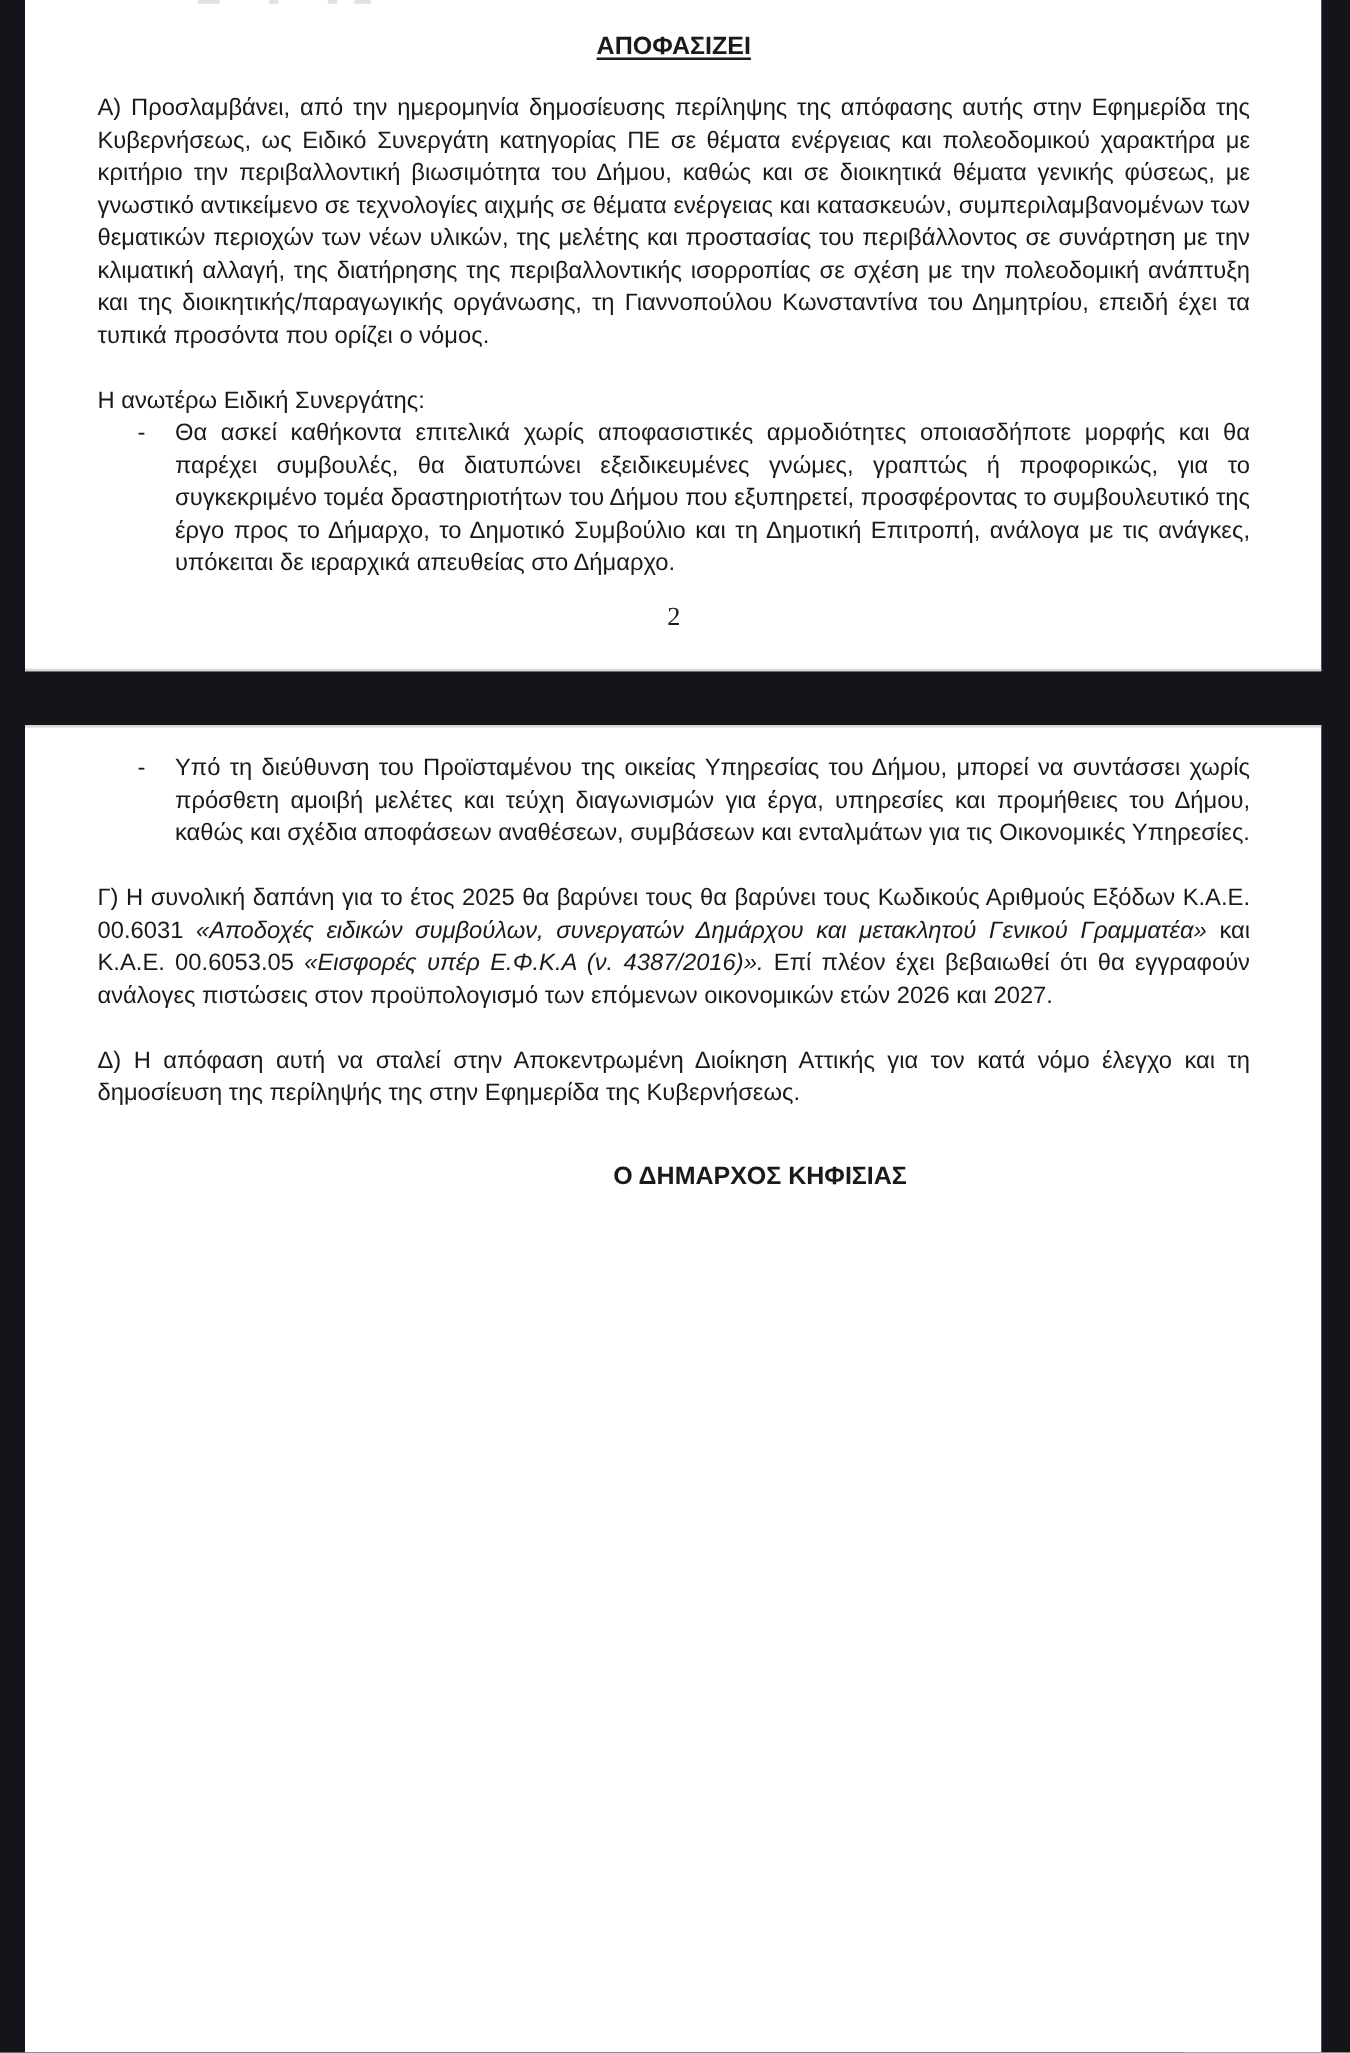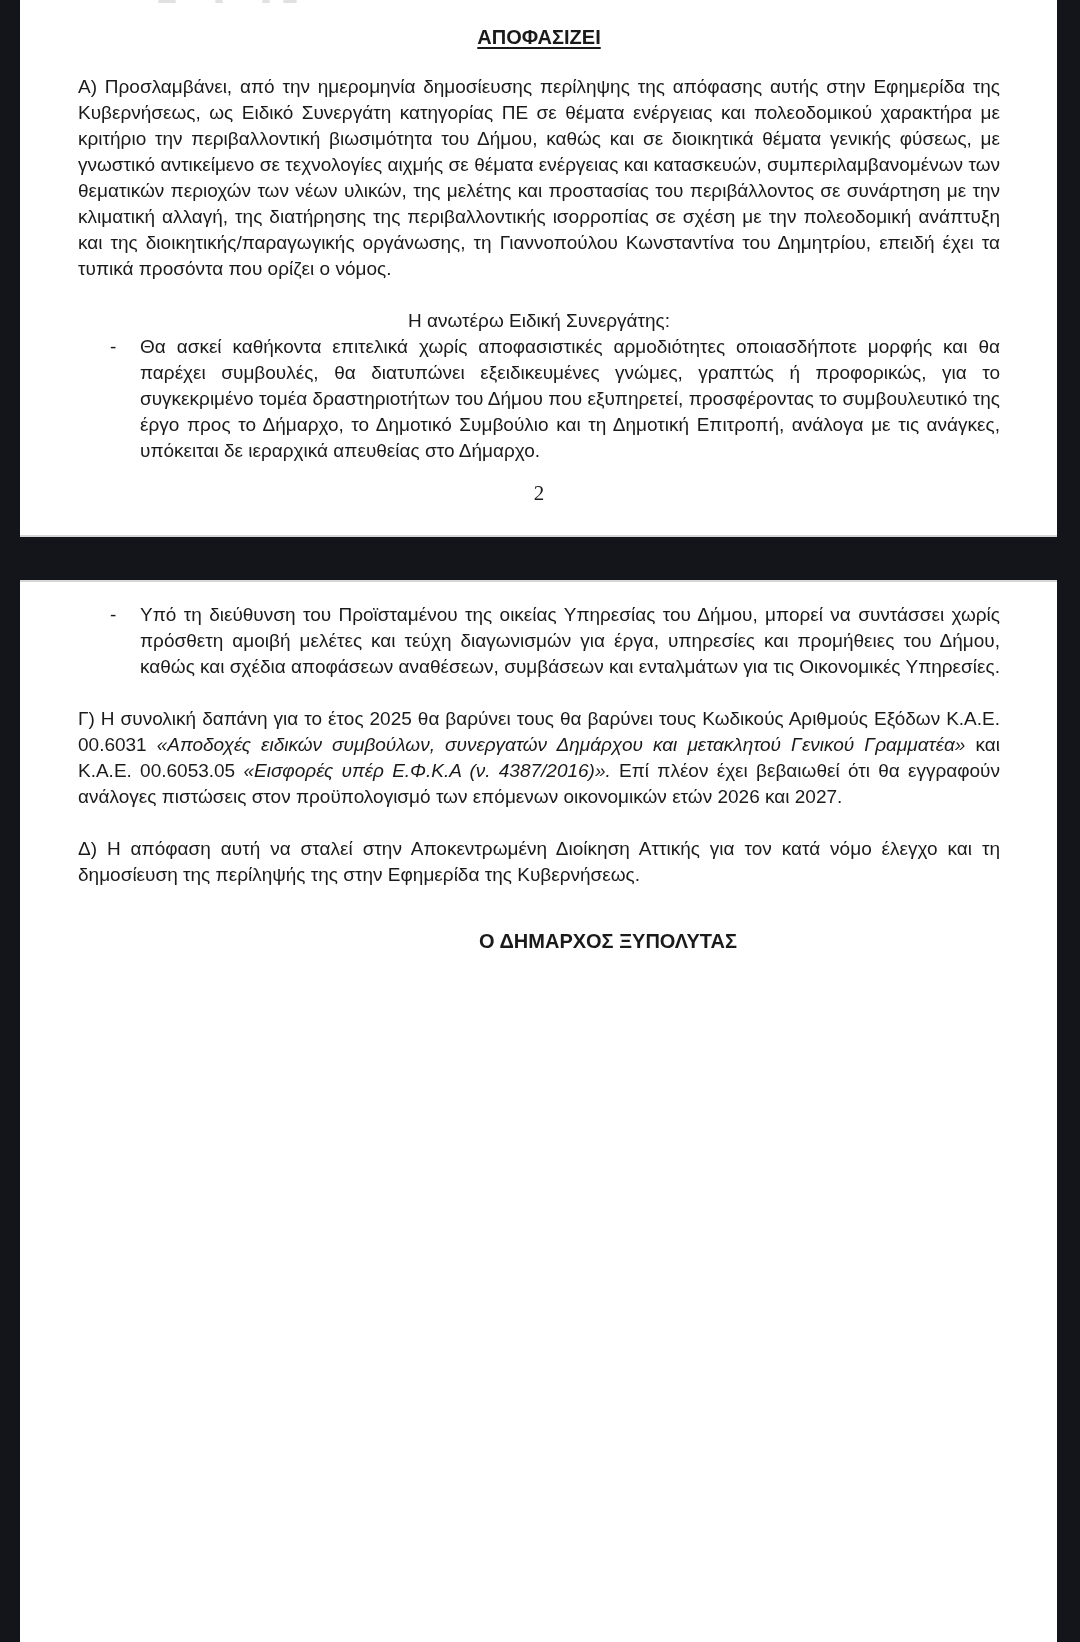--- a/index.html
+++ b/index.html
@@ -20,21 +20,21 @@
   .page-inner{padding:0 57px 0 58px;}
 
   .doc-heading{
     margin:24px 0 0 0;text-align:center;font-weight:bold;font-size:20px;
     line-height:26px;
   }
   .doc-heading span{text-decoration:underline;text-underline-offset:3px;}
 
   .para{margin:24px 0 0 0;text-align:justify;}
   .para.tight{margin-top:26px;}
-  .intro-line{margin:26px 0 0 0;text-align:center;}
+  .intro-line{margin:26px 0 0 0;text-align:left;}
 
   .bullet{display:flex;margin:0;}
   .bullet .dash{flex:0 0 30px;margin-left:32px;text-align:left;}
   .bullet .bullet-text{flex:1;margin:0;text-align:justify;}
   .bullet.spaced{margin-top:20px;}
 
   .page-number{margin:16px 0 0 0;text-align:center;
     font-family:"Liberation Serif","DejaVu Serif",serif;font-size:21px;}
 
   .ada-line{margin:14px 0 0 0;text-align:right;padding-right:90px;
@@ -88,17 +88,17 @@
       <div class="bullet spaced">
         <span class="dash">-</span>
         <p class="bullet-text">Υπό τη διεύθυνση του Προϊσταμένου της οικείας Υπηρεσίας του Δήμου, μπορεί να συντάσσει χωρίς πρόσθετη αμοιβή μελέτες και τεύχη διαγωνισμών για έργα, υπηρεσίες και προμήθειες του Δήμου, καθώς και σχέδια αποφάσεων αναθέσεων, συμβάσεων και ενταλμάτων για τις Οικονομικές Υπηρεσίες.</p>
       </div>
 
 
       <p class="para tight"><span>Γ) Η συνολική δαπάνη για το έτος 2025 θα βαρύνει τους θα βαρύνει τους Κωδικούς Αριθμούς Εξόδων Κ.Α.Ε. 00.6031 </span><span class="italic">«Αποδοχές ειδικών συμβούλων, συνεργατών Δημάρχου και μετακλητού Γενικού Γραμματέα»</span><span> και Κ.Α.Ε. 00.6053.05 </span><span class="italic">«Εισφορές υπέρ Ε.Φ.Κ.Α (ν. 4387/2016)».</span><span> Επί πλέον έχει βεβαιωθεί ότι θα εγγραφούν ανάλογες πιστώσεις στον προϋπολογισμό των επόμενων οικονομικών ετών 2026 και 2027.</span></p>
 
       <p class="para tight">Δ) Η απόφαση αυτή να σταλεί στην Αποκεντρωμένη Διοίκηση Αττικής για τον κατά νόμο έλεγχο και τη δημοσίευση της περίληψής της στην Εφημερίδα της Κυβερνήσεως.</p>
 
-      <p class="sig-title">Ο ΔΗΜΑΡΧΟΣ ΞΥΠΟΛΥΤΑΣ</p>
+      <p class="sig-title">Ο ΔΗΜΑΡΧΟΣ ΚΗΦΙΣΙΑΣ</p>
     </div>
   </div>
 
 </div>
 
 </body></html>

